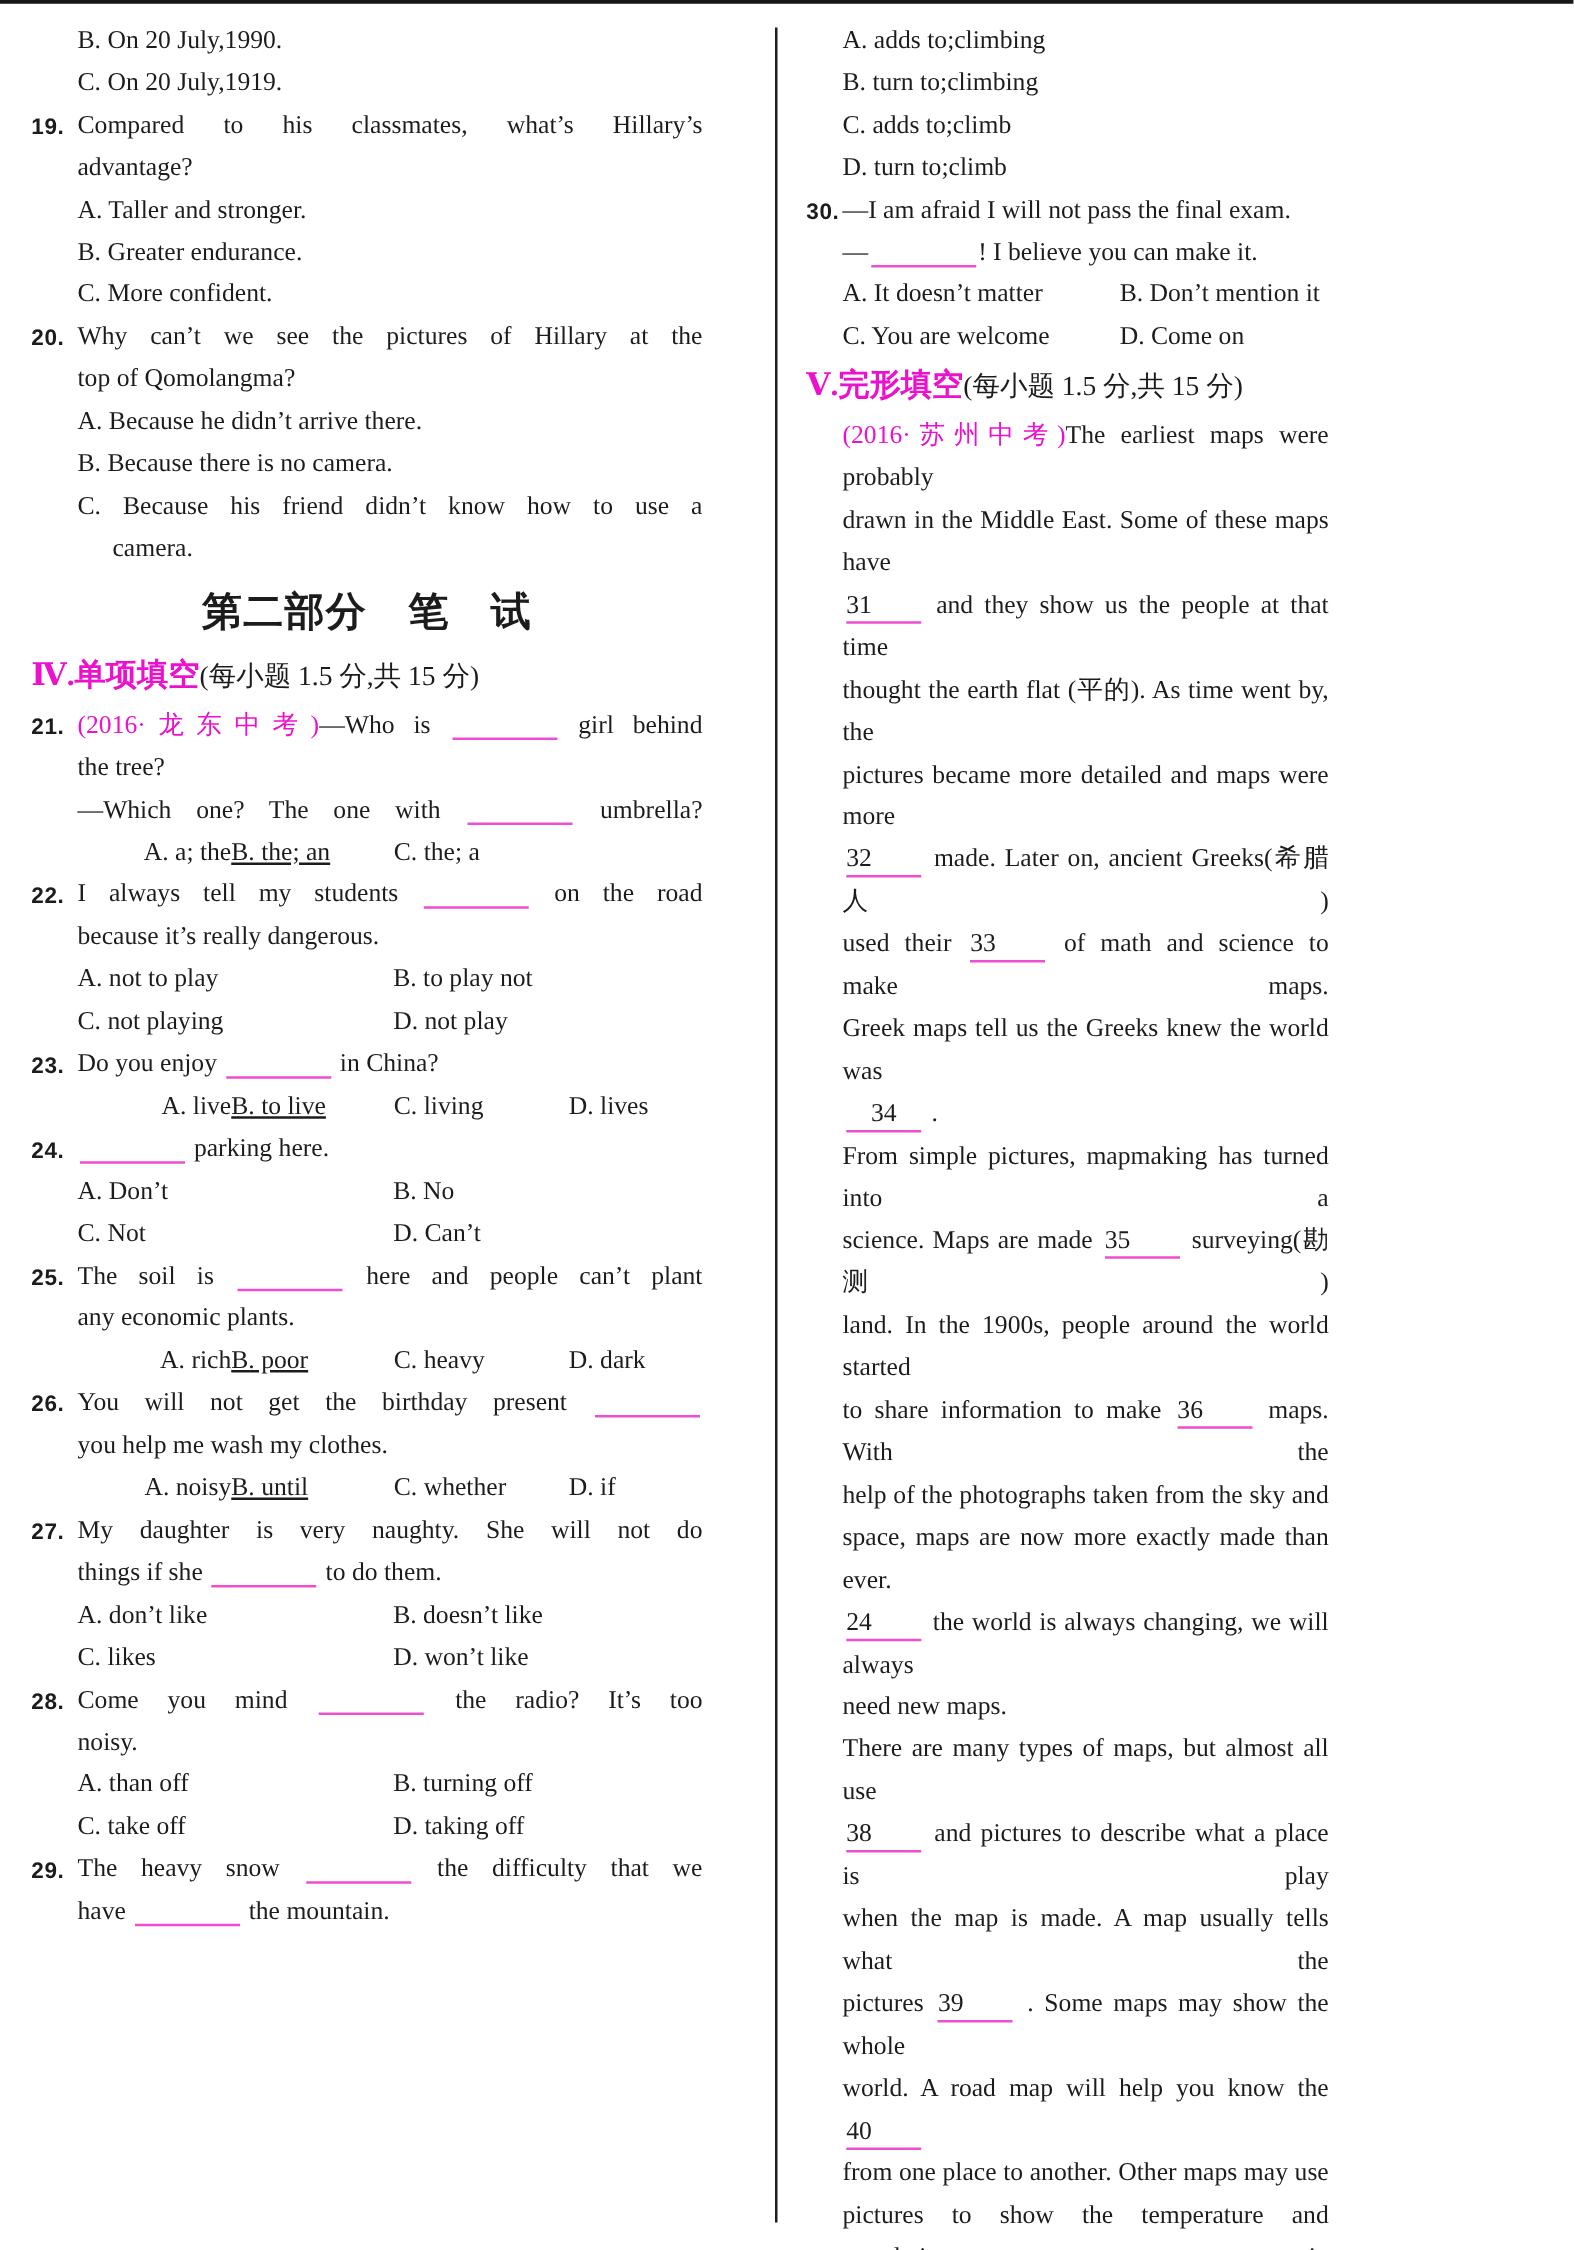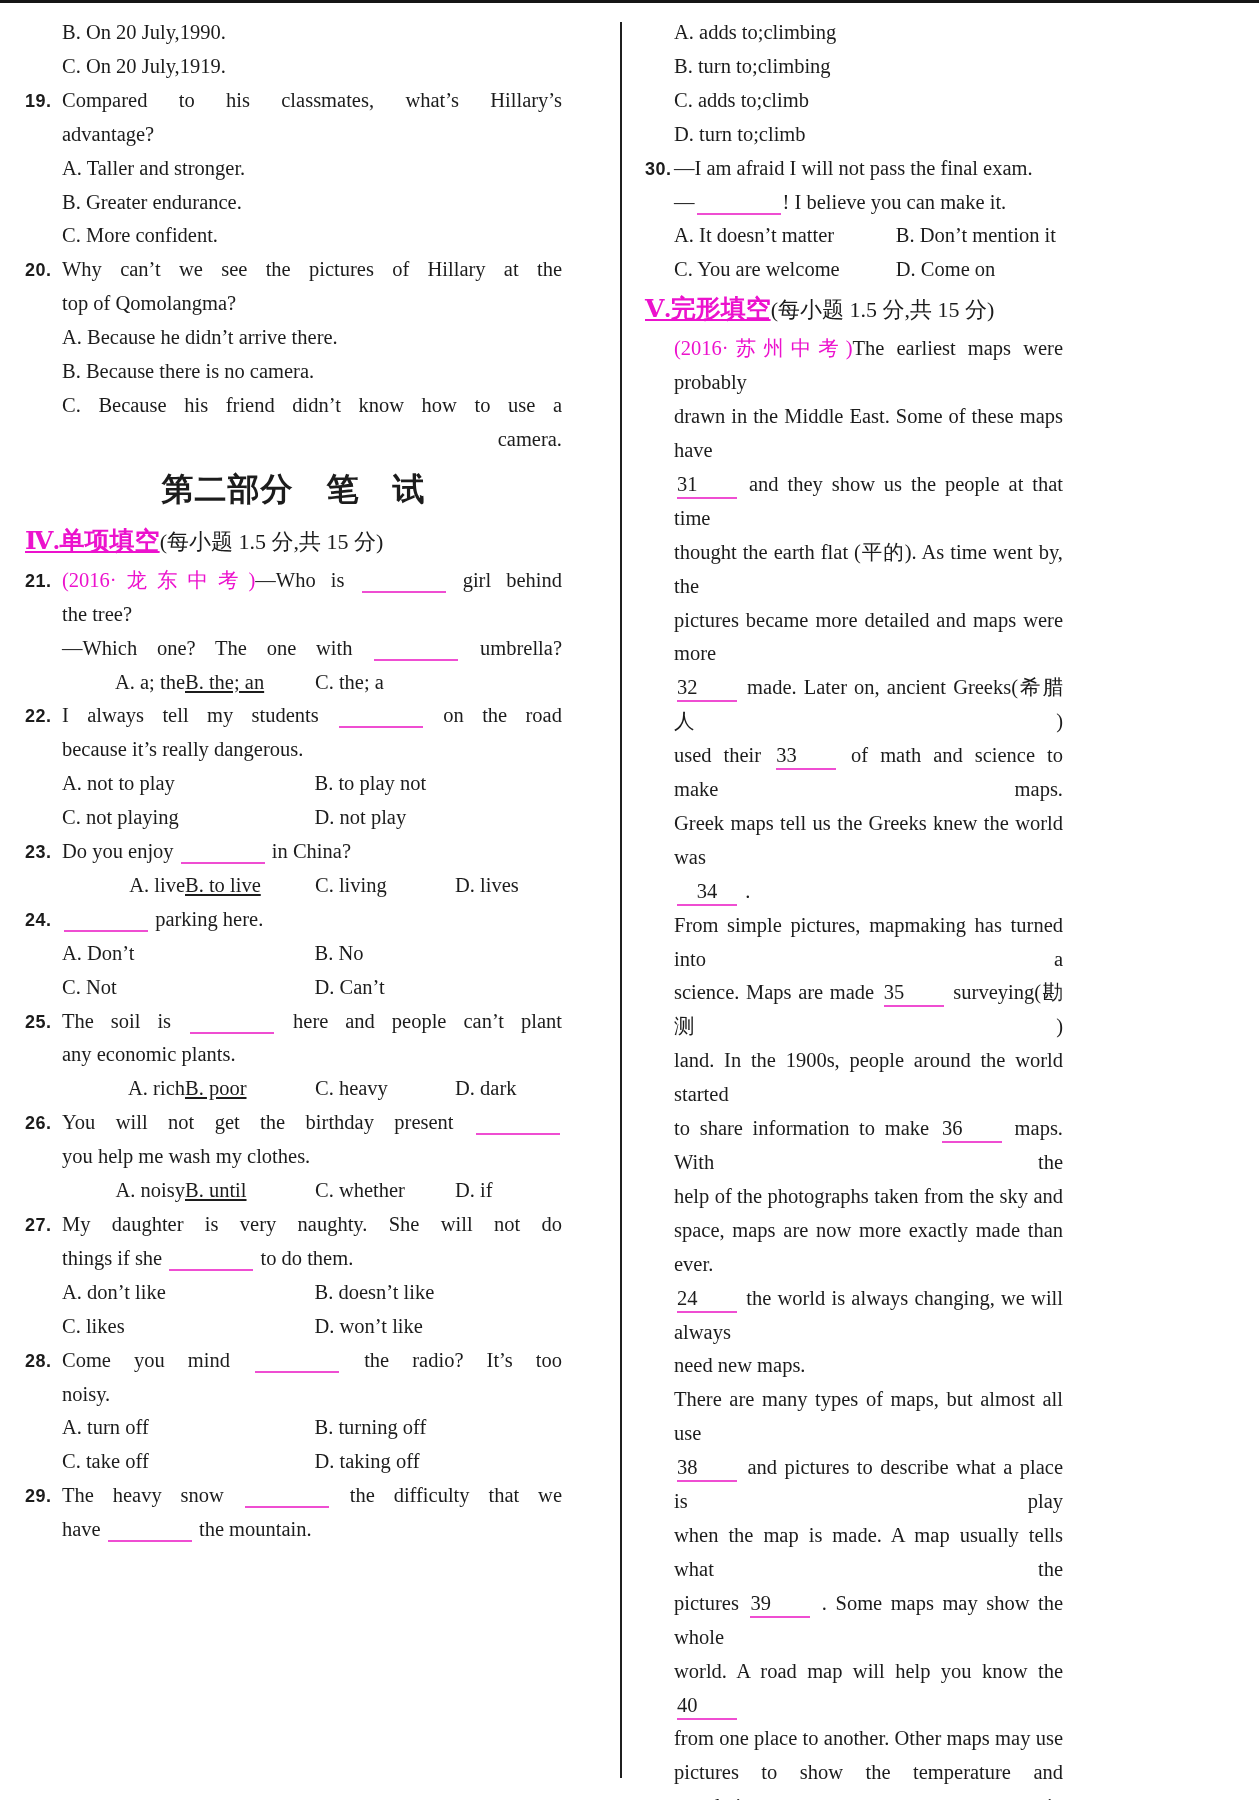--- a/index.html
+++ b/index.html
@@ -27,21 +27,21 @@
   .col-left{left:25px;width:537px;}
   .col-right{left:645px;width:418px;}
 
   .line{
     position:relative;
     line-height:33.9px;
     min-height:33.9px;
     padding-left:37px;
   }
   .col-right .line{padding-left:29px;}
-  .line.ind2{padding-left:65px;text-align:right;}
+  .line.ind2{padding-left:65px;}
   .line.j{text-align:justify;text-align-last:justify;text-justify:inter-word;}
 
   .qnum{
     position:absolute;left:0;top:1px;
     font-family:"Liberation Sans","DejaVu Sans",sans-serif;
     font-weight:700;font-size:18px;letter-spacing:0.5px;
     white-space:nowrap;
   }
 
   .tag{color:var(--accent);}
@@ -79,21 +79,20 @@
     letter-spacing:1px;
   }
   .section-line{
     line-height:44px;
     white-space:nowrap;
   }
   .sec-label{
     color:var(--accent);
     font-weight:700;
     font-size:25px;
-    text-decoration:underline;
   }
   .sec-score{
     font-size:22px;
   }
 </style>
 </head>
 <body>
 
 <div class="page">
   <div class="topline"></div>
@@ -170,21 +169,21 @@
         <span class="cell">A. don’t like</span>
         <span class="cell">B. doesn’t like</span>
       </div>
       <div class="line cols c2">
         <span class="cell">C. likes</span>
         <span class="cell">D. won’t like</span>
       </div>
       <div class="line j"><span class="qnum">28.</span><span class="run">Come you mind </span><span class="blank"></span><span class="run"> the radio? It’s too</span></div>
       <div class="line"><span class="run">noisy.</span></div>
       <div class="line cols c2">
-        <span class="cell">A. turn off</span>
+        <span class="cell">A. than off</span>
         <span class="cell">B. turning off</span>
       </div>
       <div class="line cols c2">
         <span class="cell">C. take off</span>
         <span class="cell">D. taking off</span>
       </div>
       <div class="line j"><span class="qnum">29.</span><span class="run">The heavy snow </span><span class="blank"></span><span class="run"> the difficulty that we</span></div>
       <div class="line"><span class="run">have </span><span class="blank"></span><span class="run"> the mountain.</span></div>
     </div>
   <div class="col col-right" id="col-right">

